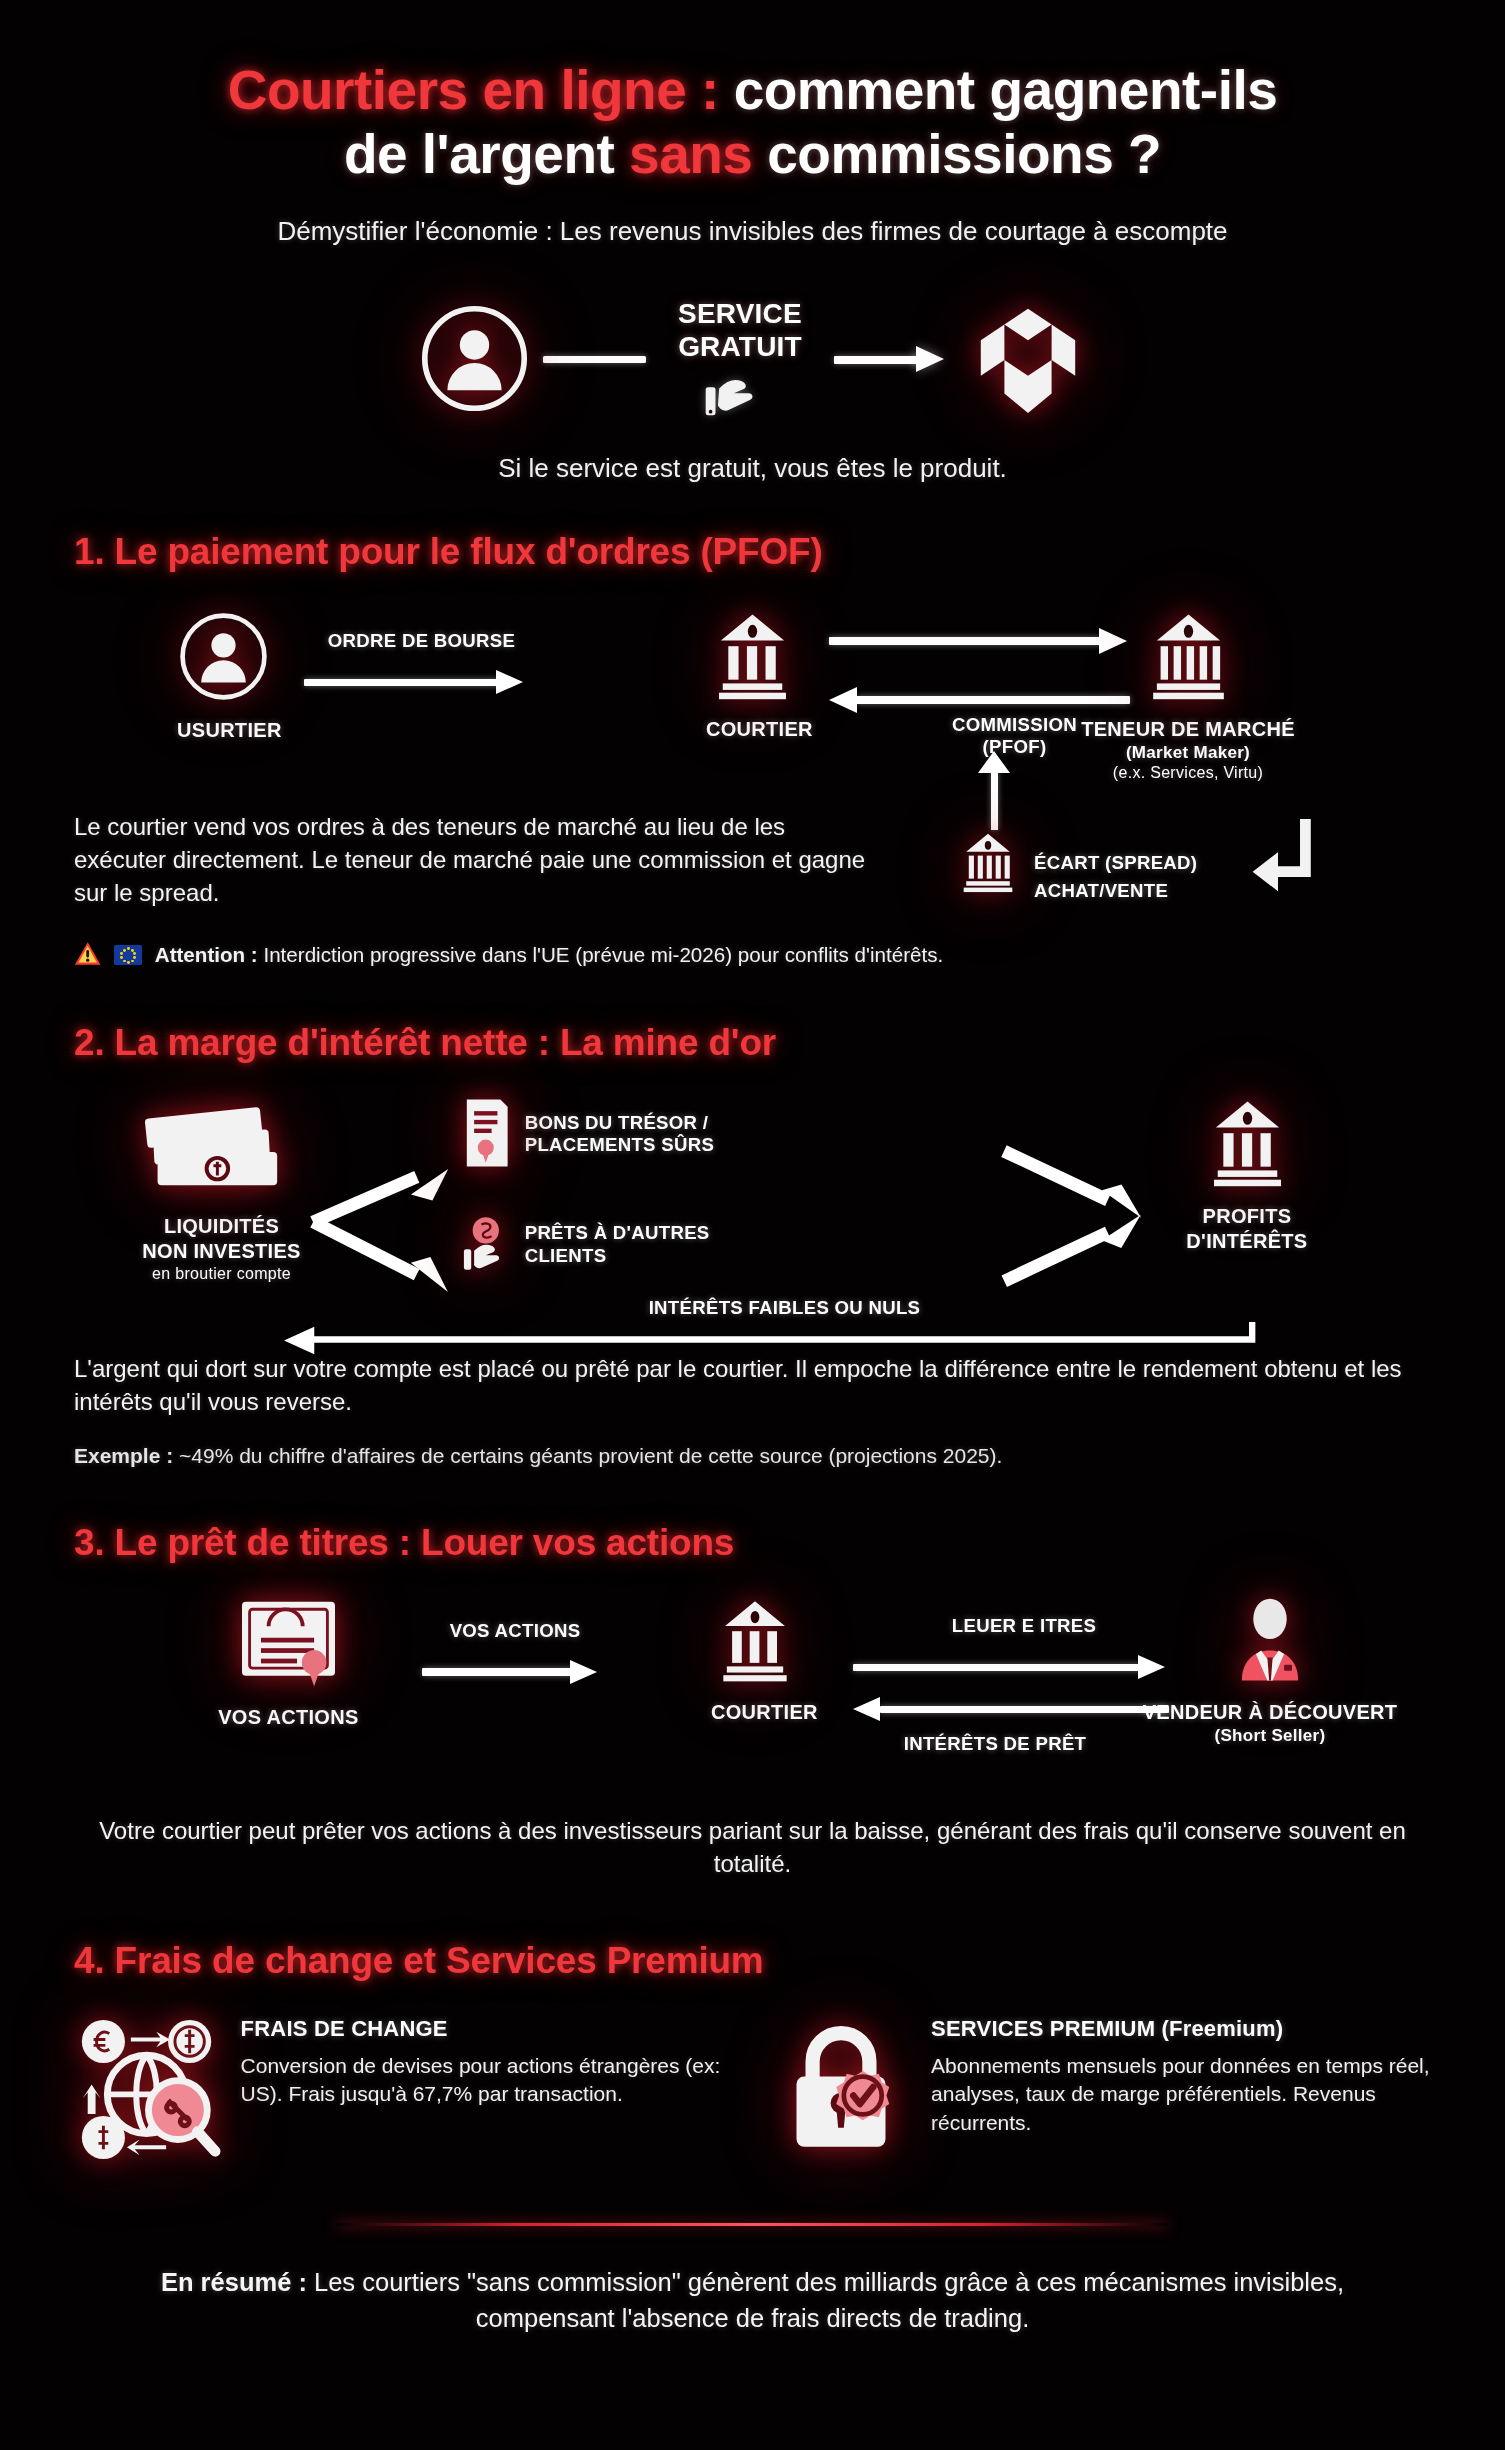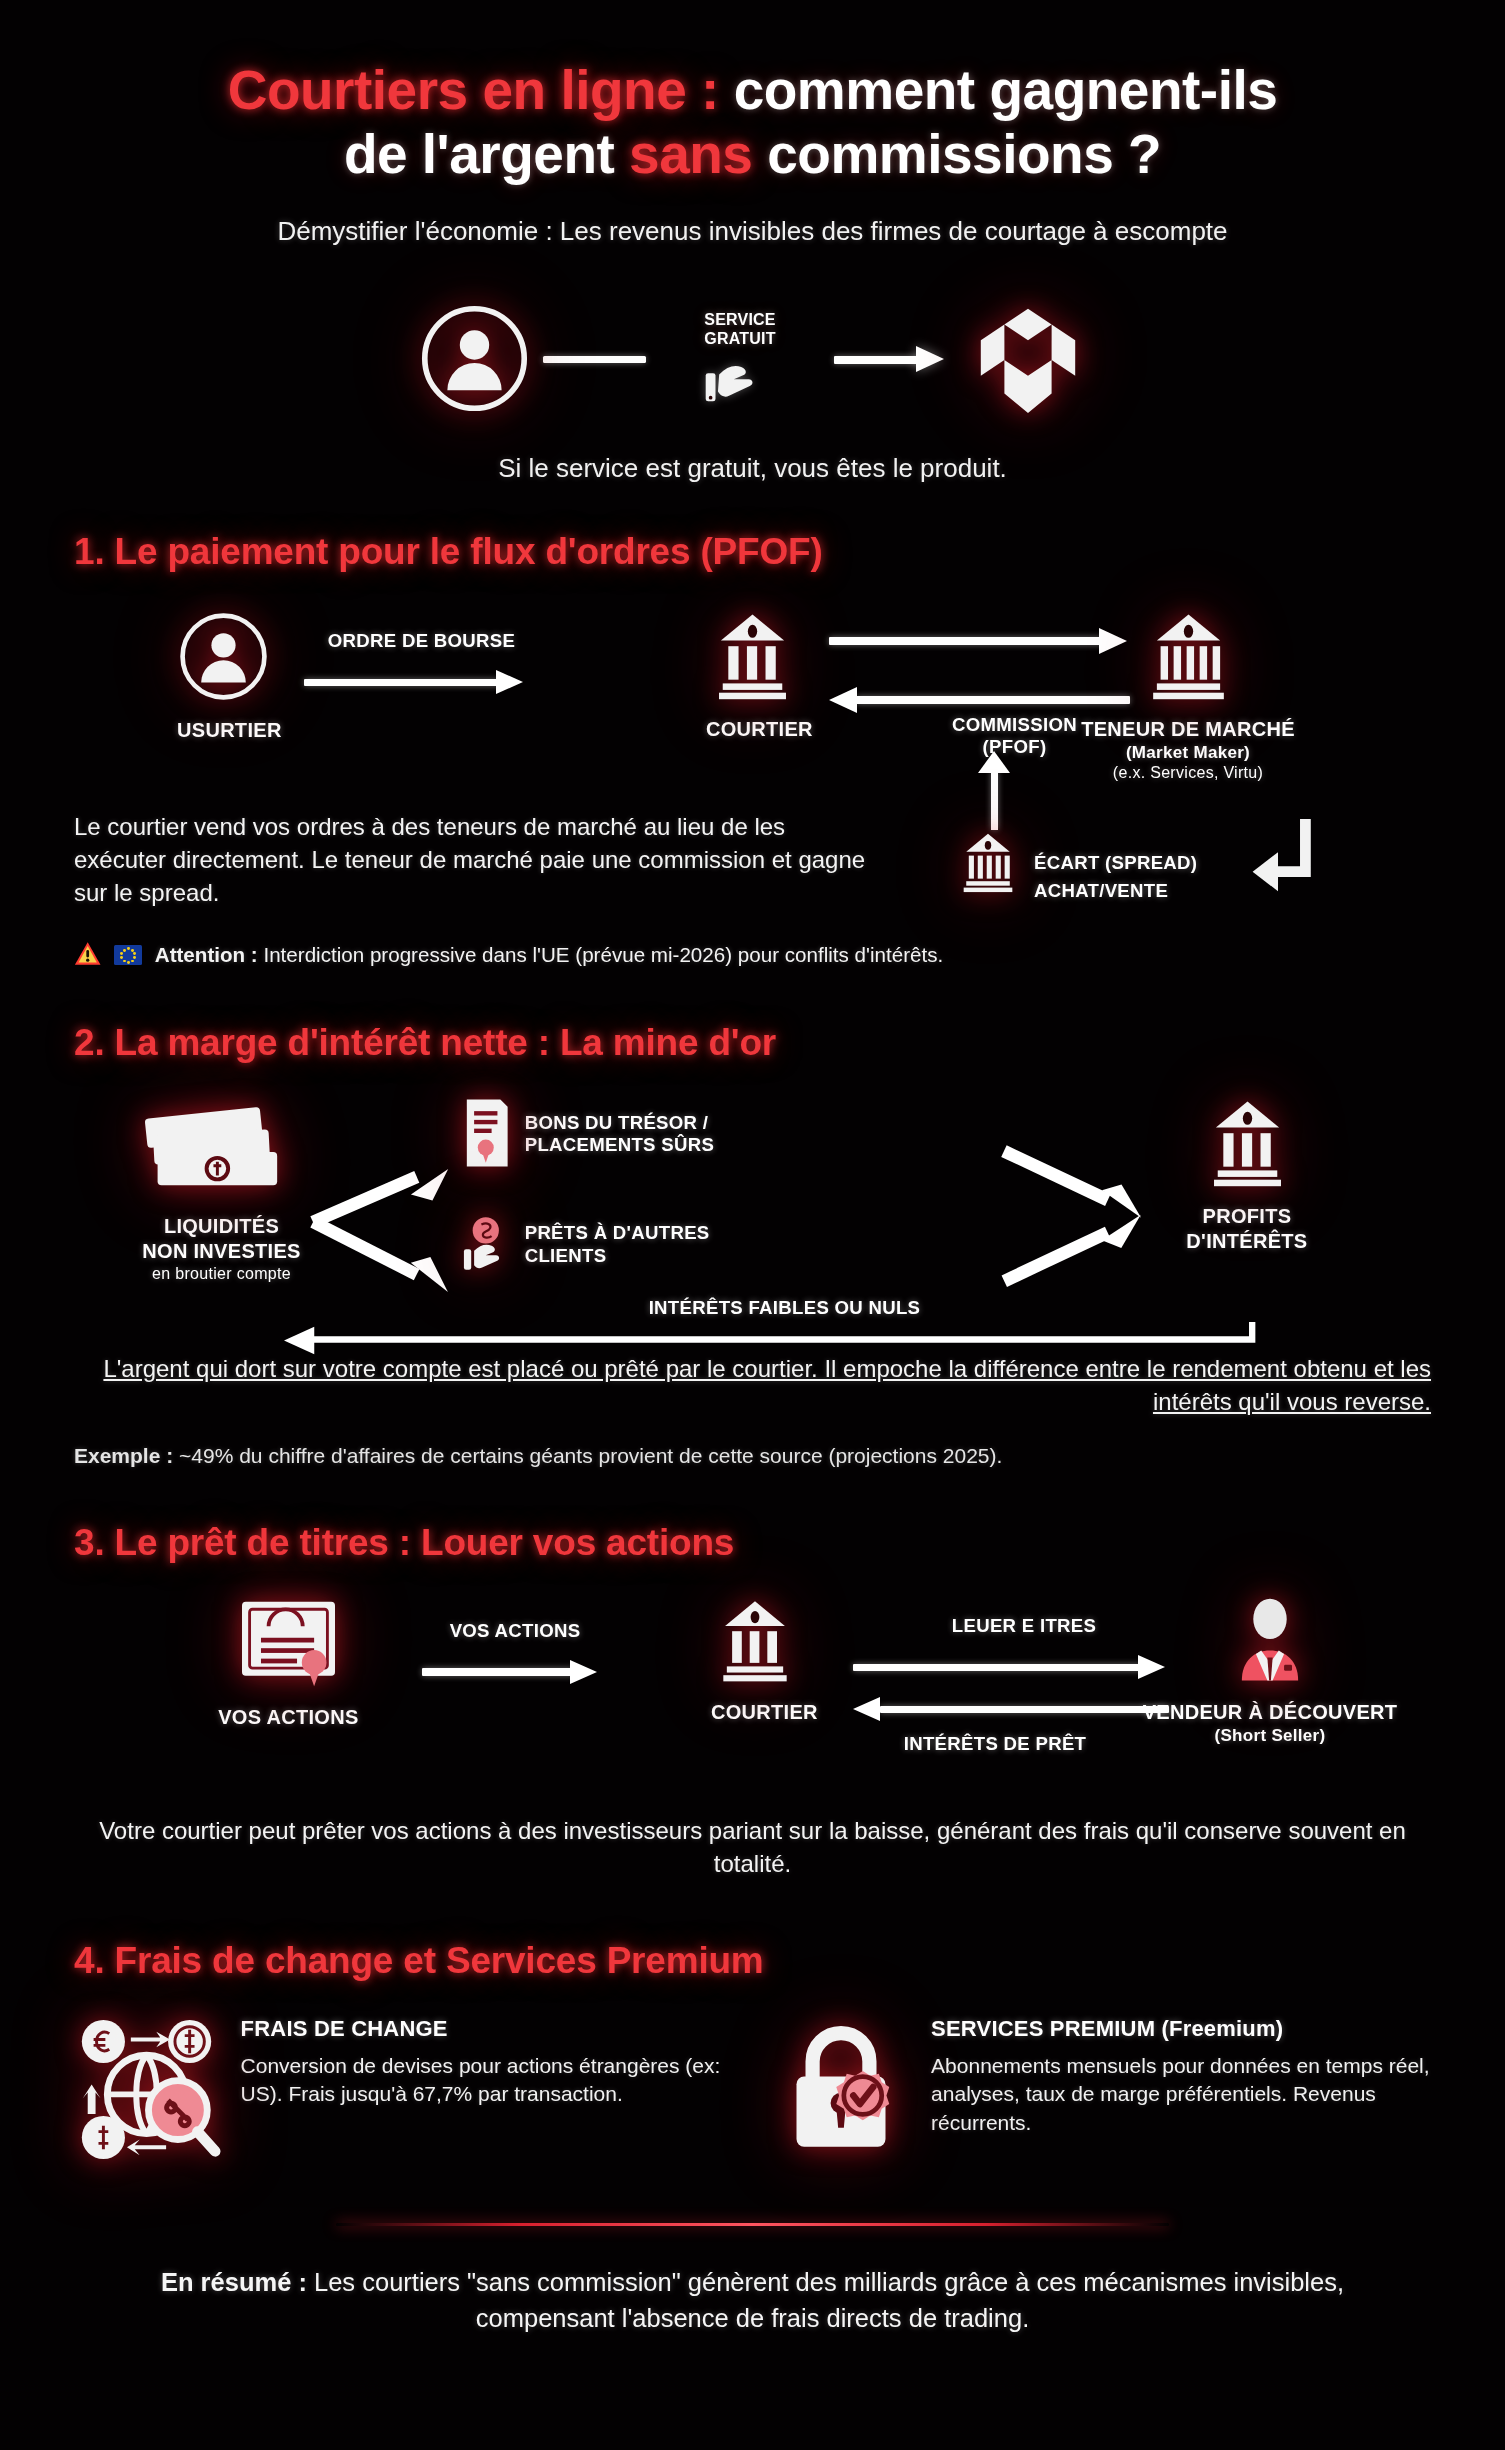--- a/index.html
+++ b/index.html
@@ -30,21 +30,21 @@
     margin-top:29px; font-size:26px; font-weight:400; color:#f2f2f2;
     text-shadow:0 0 5.9px rgba(255,255,255,.28);
   }
 
   
   .intro-wrap { margin-top:39px; text-align:center; }
   .intro-row {
     display:flex; align-items:center; justify-content:center; gap:0; height:147px;
   }
   .intro-mid { display:flex; flex-direction:column; align-items:center; width:162px; }
-  .intro-mid .cap { font-size:16px; font-weight:700; letter-spacing:0.2px; line-height:1.18; }
+  .intro-mid .cap { font-size:28px; font-weight:700; letter-spacing:0.2px; line-height:1.18; }
   .intro-caption { margin-top:20.6px; font-size:26px; color:#f2f2f2; text-shadow:0 0 5.9px rgba(255,255,255,.25); }
 
   
   .section { padding:0 74px; }
   .sec-title {
     color:#f0373c; font-size:37px; font-weight:700; letter-spacing:-0.2px;
     text-shadow:0 0 9.8px rgba(240,50,55,.80), 0 0 28px rgba(220,20,30,.50);
   }
   .body-txt { font-size:24px; line-height:1.38; color:#f4f4f4; text-shadow:0 0 5.4px rgba(255,255,255,.25); }
 
@@ -372,21 +372,21 @@
 
       <div class="abs edge-cap" style="left:490px;top:206px;width:441px;">INTÉRÊTS FAIBLES OU NULS</div>
       <div class="abs" style="left:191px;top:229px;">
         <svg width="1014" height="39" viewBox="0 0 2070 80">
           <path d="M2020 4 v36 H80" fill="none" stroke="#fff" stroke-width="13"></path>
           <path d="M96 14 L34 42 L96 70z" fill="#fff"></path>
         </svg>
       </div>
     </div>
 
-    <p class="body-txt" style="text-align:right;margin-top:5.9px;text-decoration:underline;">L'argent qui dort sur votre compte est placé ou prêté par le courtier. Il empoche la différence entre le rendement obtenu et les intérêts qu'il vous reverse.</p>
+    <p class="body-txt" style="text-align:left;margin-top:5.9px;">L'argent qui dort sur votre compte est placé ou prêté par le courtier. Il empoche la différence entre le rendement obtenu et les intérêts qu'il vous reverse.</p>
 
     <p style="margin-top:25.5px;font-size:21px;color:#e5e5e5;text-shadow:0 0 4.9px rgba(255,255,255,.25);">
       <b>Exemple :</b><span> ~49% du chiffre d'affaires de certains géants provient de cette source (projections 2025).</span>
     </p>
   </section>
 
   <section class="section" style="margin-top:54px;">
     <h2 class="sec-title">3. Le prêt de titres : Louer vos actions</h2>
 
     <div style="position:relative;height:211px;margin-top:27.4px;">

